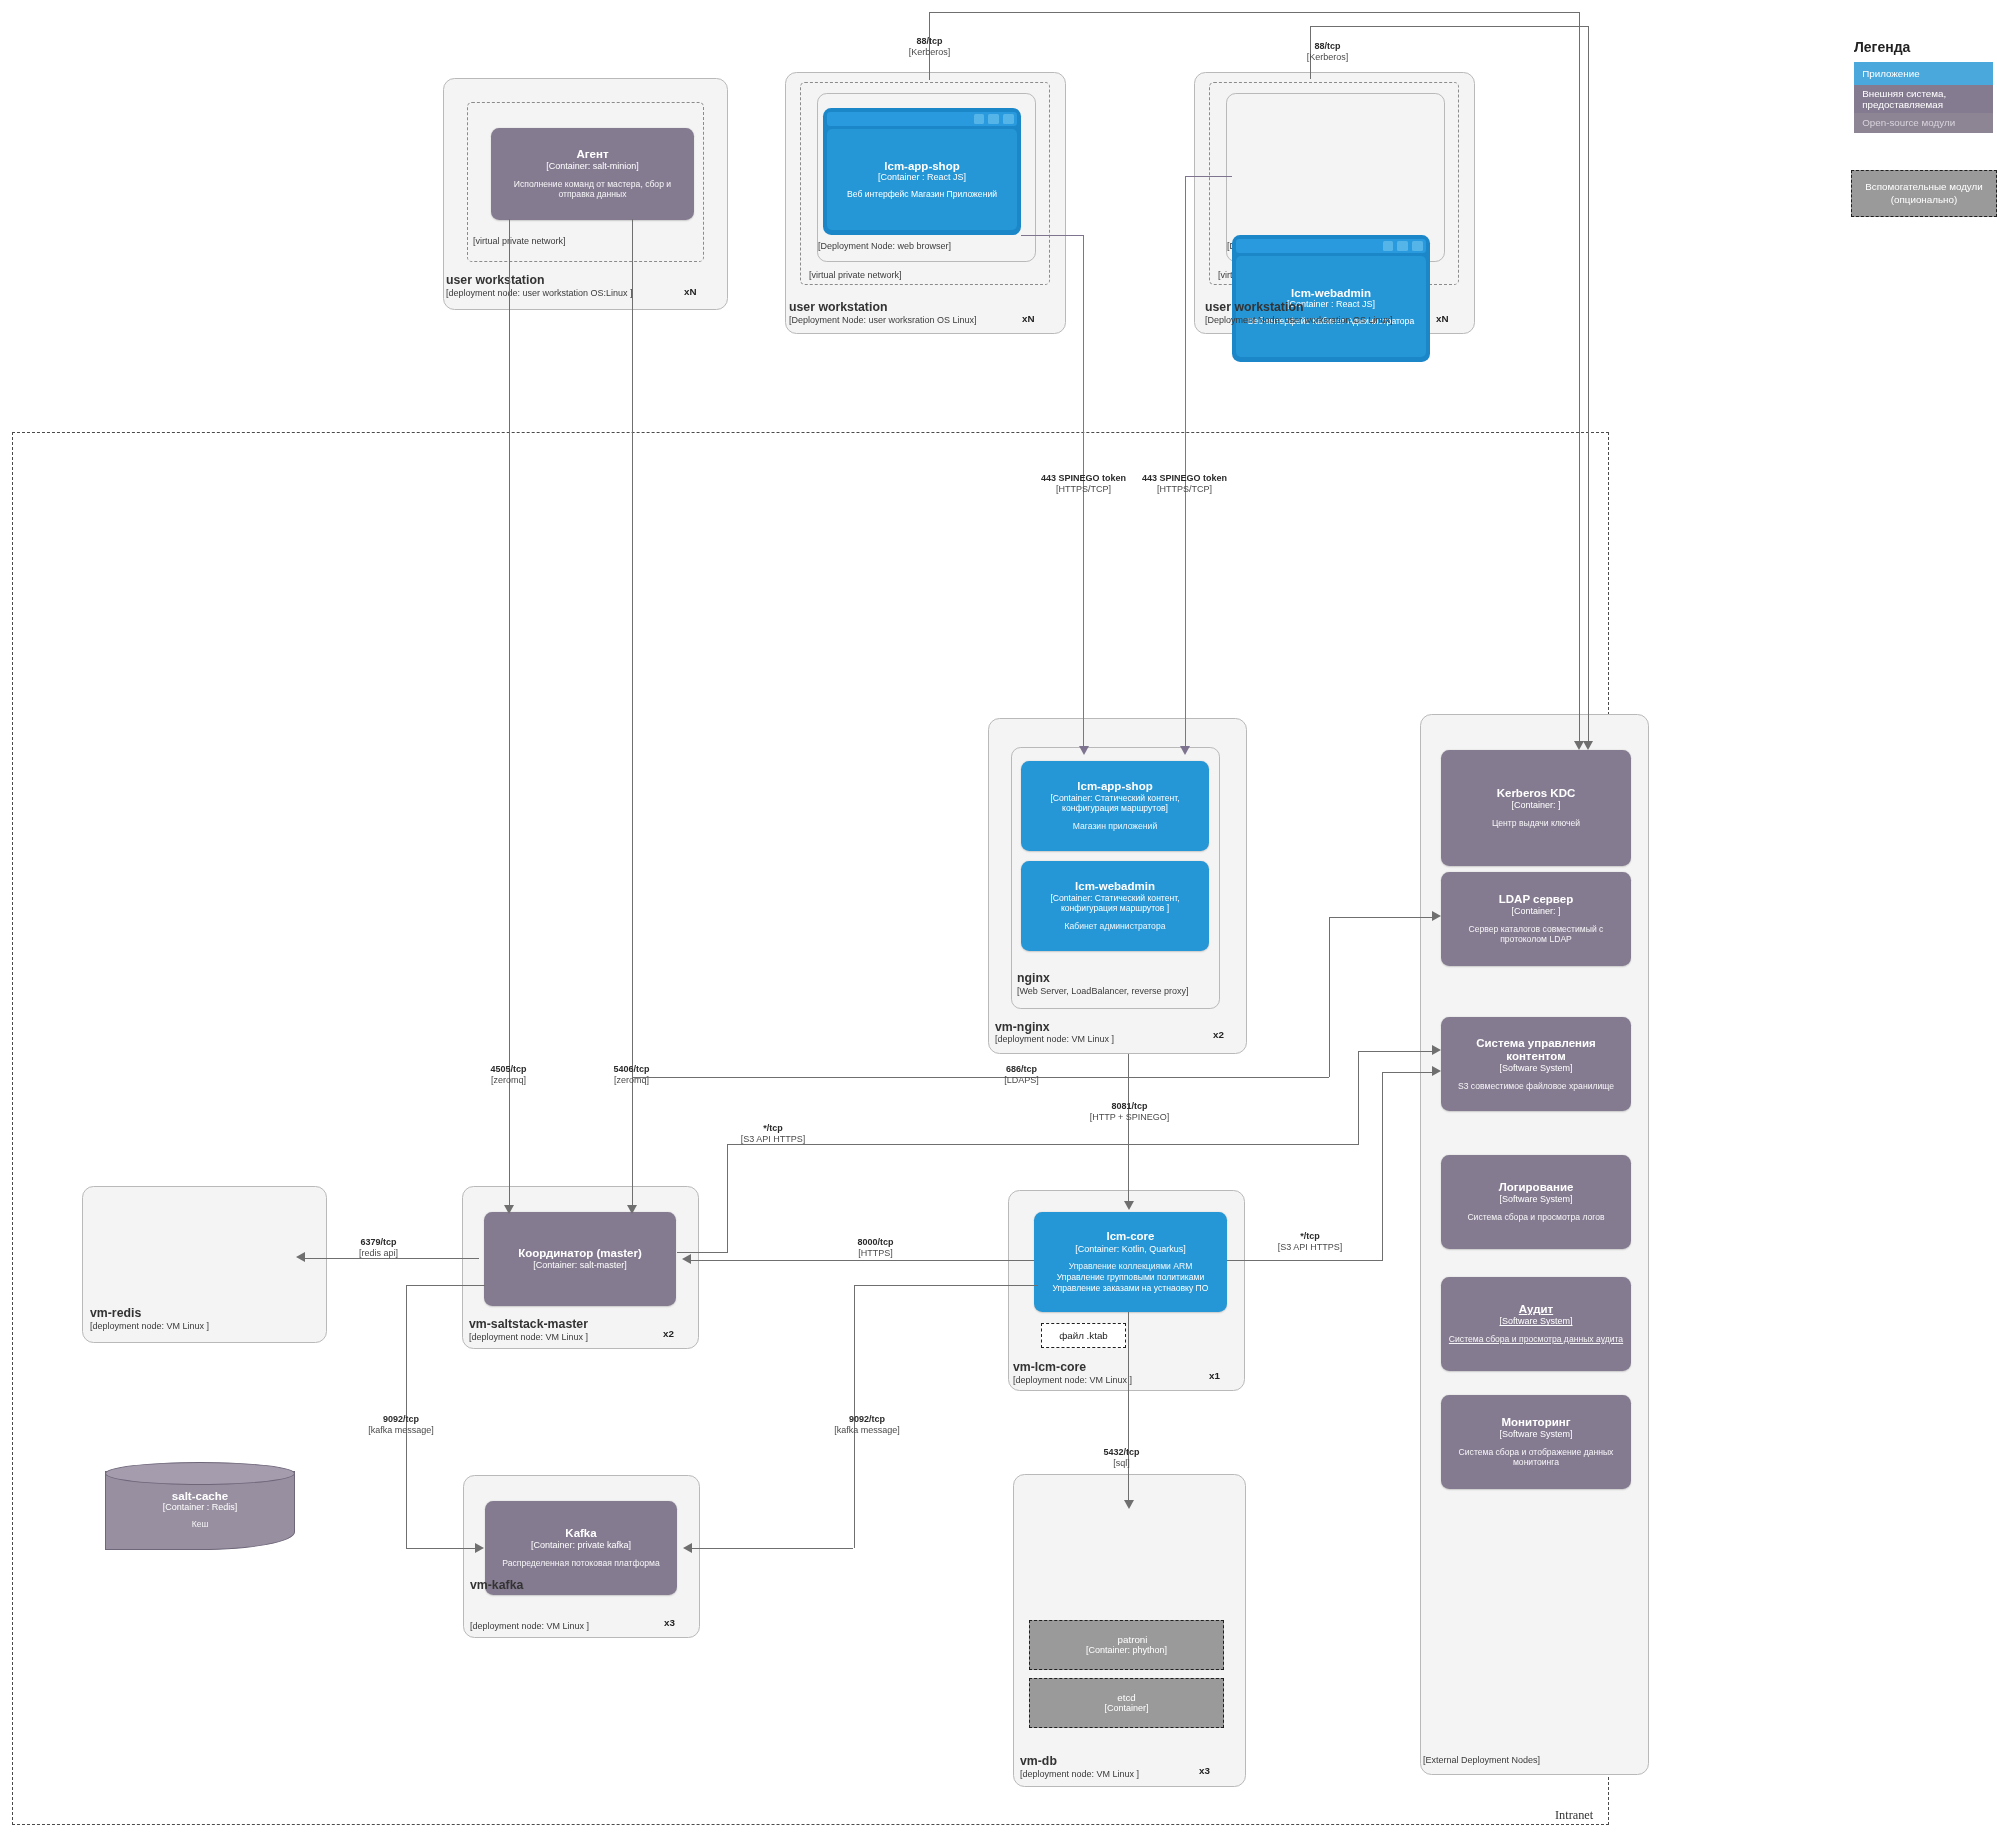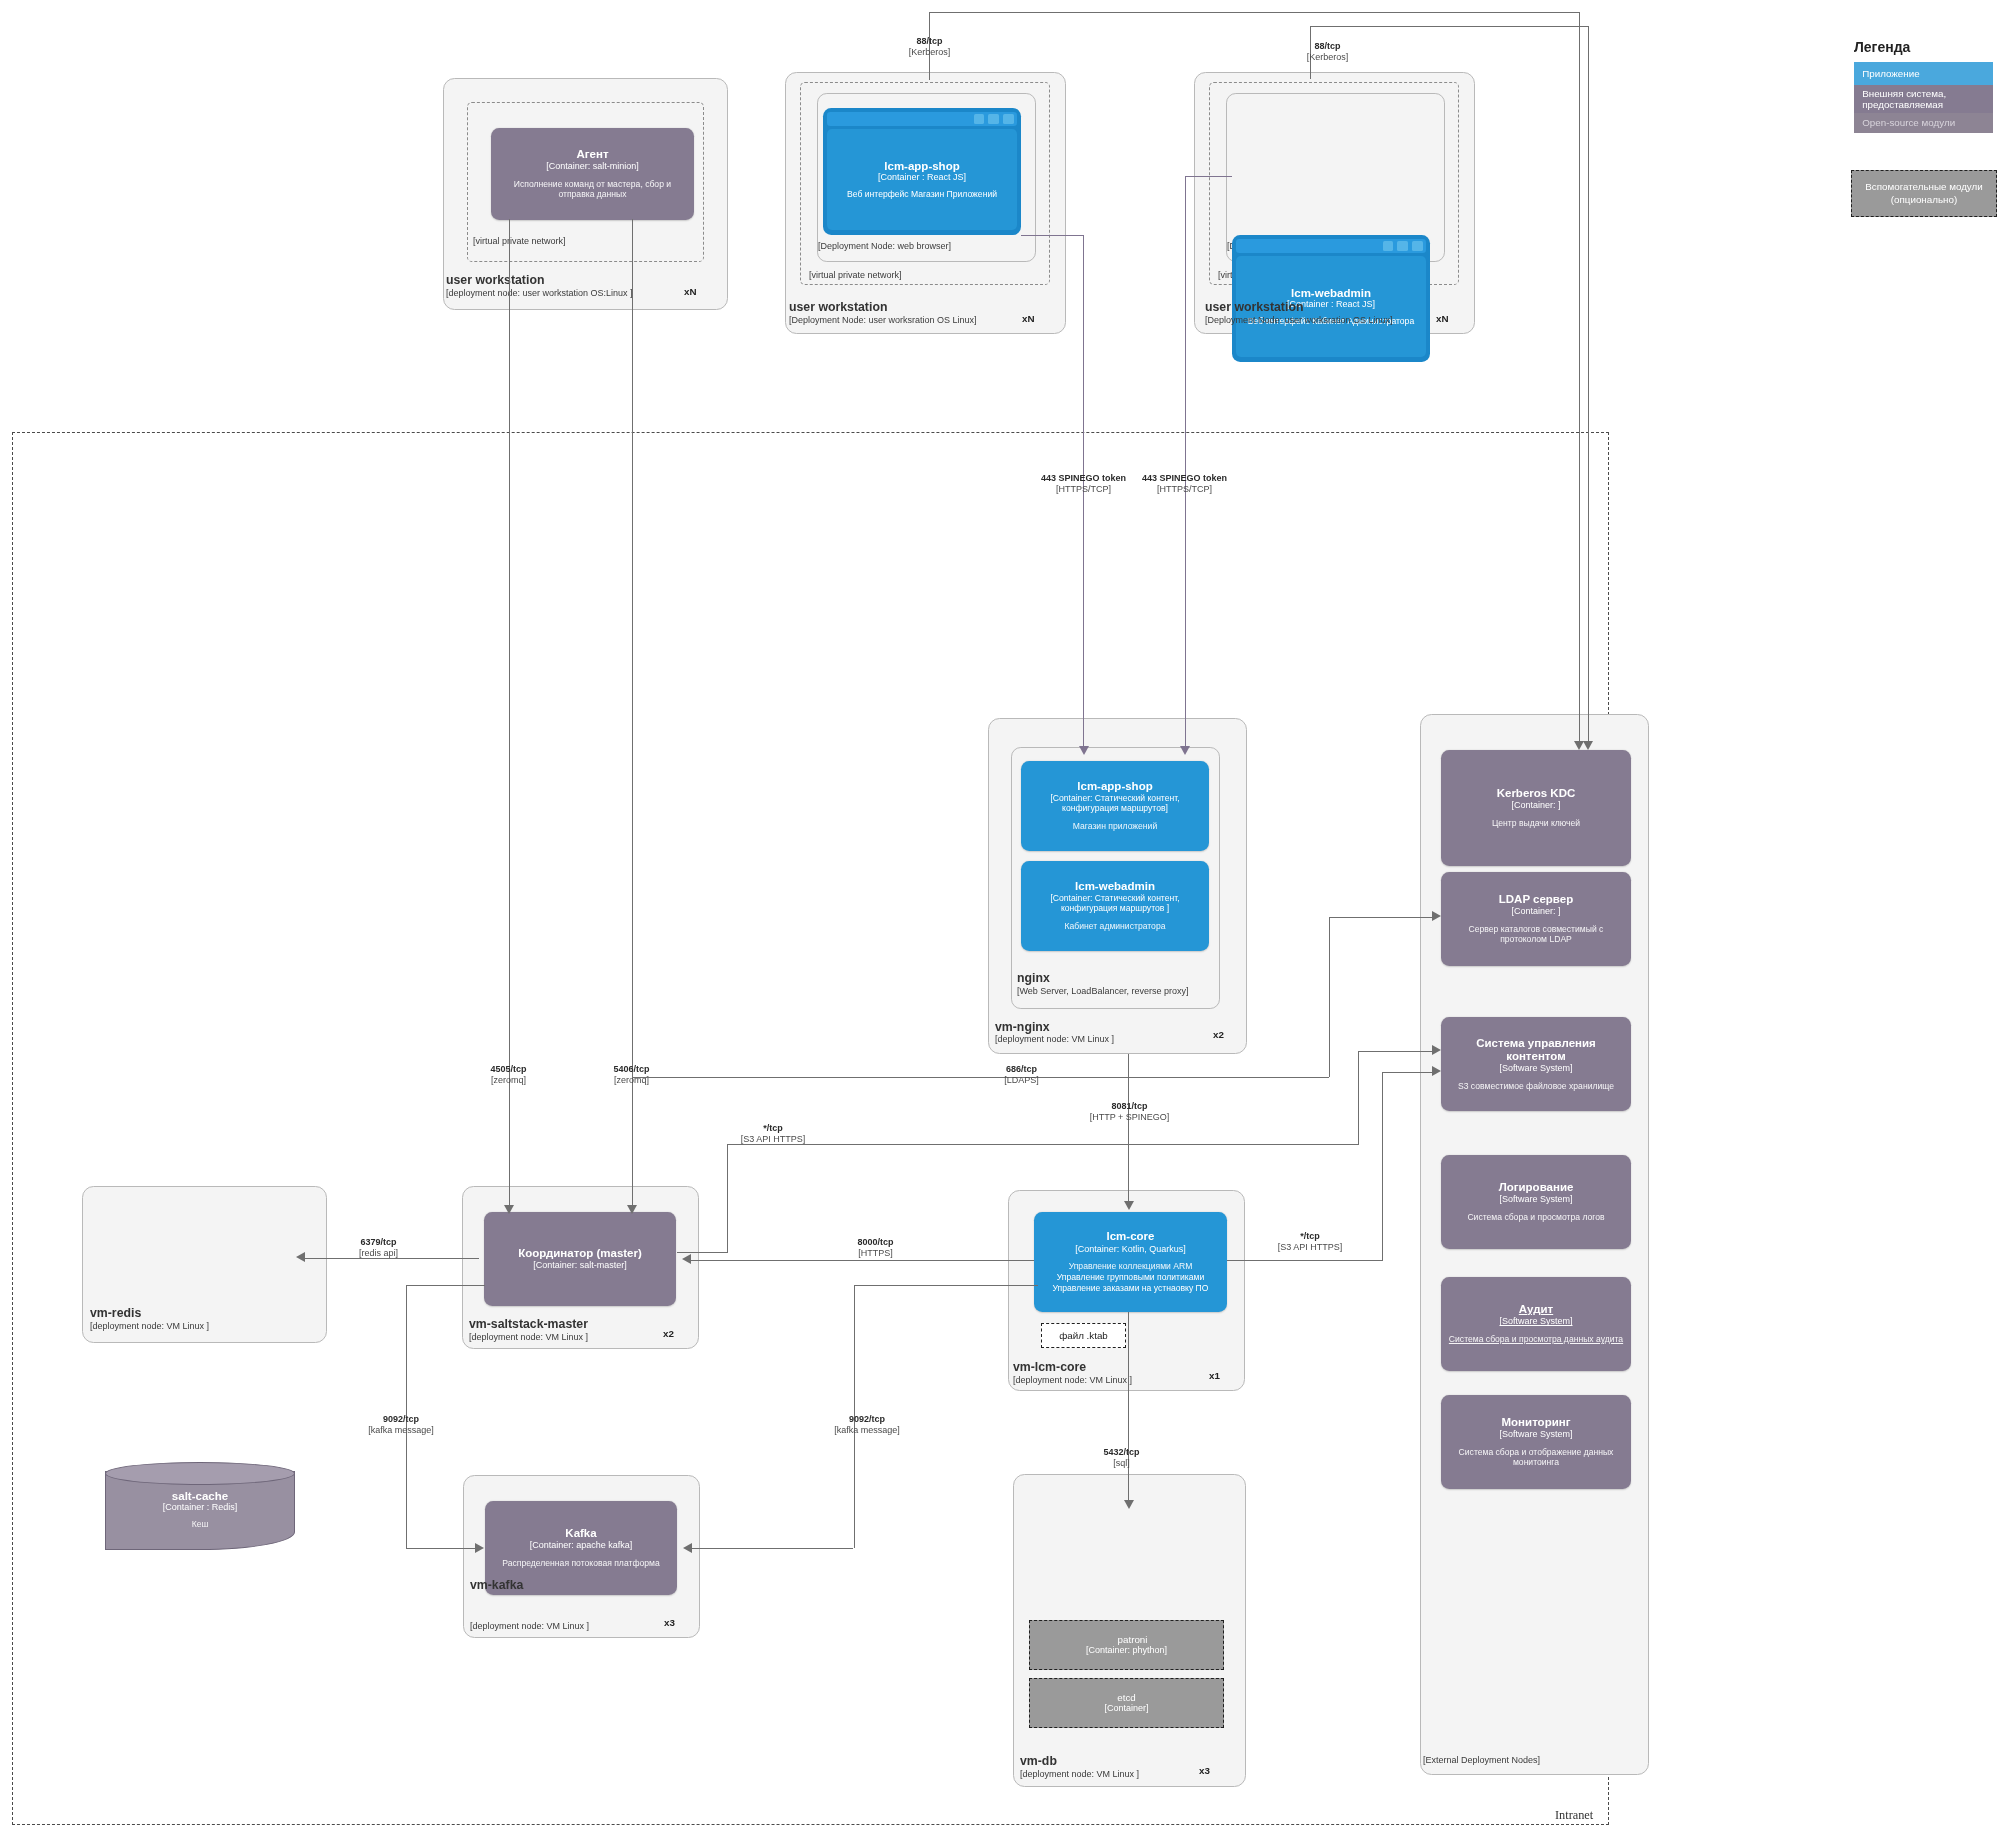--- a/index.html
+++ b/index.html
@@ -224,21 +224,21 @@
     <div class="nm" style="font-size:11.5px;">Координатор (master)</div>
     <div class="tech" style="font-size:9px;">[Container: salt-master]</div>
   </div>
   <div class="depnode-title" style="left:469px;top:1317px;font-size:12.3px;">vm-saltstack-master</div>
   <div class="depnode-sub" style="left:469px;top:1332px;font-size:9px;">[deployment node: VM Linux ]</div>
   <div class="depnode-count" style="left:663px;top:1328px;font-size:9.8px;">x2</div>
 
   <div class="abs depnode" style="left:463px;top:1475px;width:237px;height:163px;"></div>
   <div class="abs elem ext" style="left:485px;top:1501px;width:192px;height:94px;">
     <div class="nm" style="font-size:11.5px;">Kafka</div>
-    <div class="tech" style="font-size:9px;">[Container: apache kafka]</div>
+    <div class="tech" style="font-size:9px;">[Container: private kafka]</div>
     <div class="desc" style="font-size:8.6px;">Распределенная потоковая платформа</div>
   </div>
   <div class="depnode-title" style="left:470px;top:1578px;font-size:12.3px;">vm-kafka</div>
   <div class="depnode-sub" style="left:470px;top:1621px;font-size:9px;">[deployment node: VM Linux ]</div>
   <div class="depnode-count" style="left:664px;top:1617px;font-size:9.8px;">x3</div>
 
   <div class="abs depnode" style="left:1008px;top:1190px;width:237px;height:201px;"></div>
   <div class="abs elem app" style="left:1034px;top:1212px;width:193px;height:100px;">
     <div class="nm" style="font-size:11.5px;">lcm-core</div>
     <div class="tech" style="font-size:9px;">[Container: Kotlin, Quarkus]</div>

